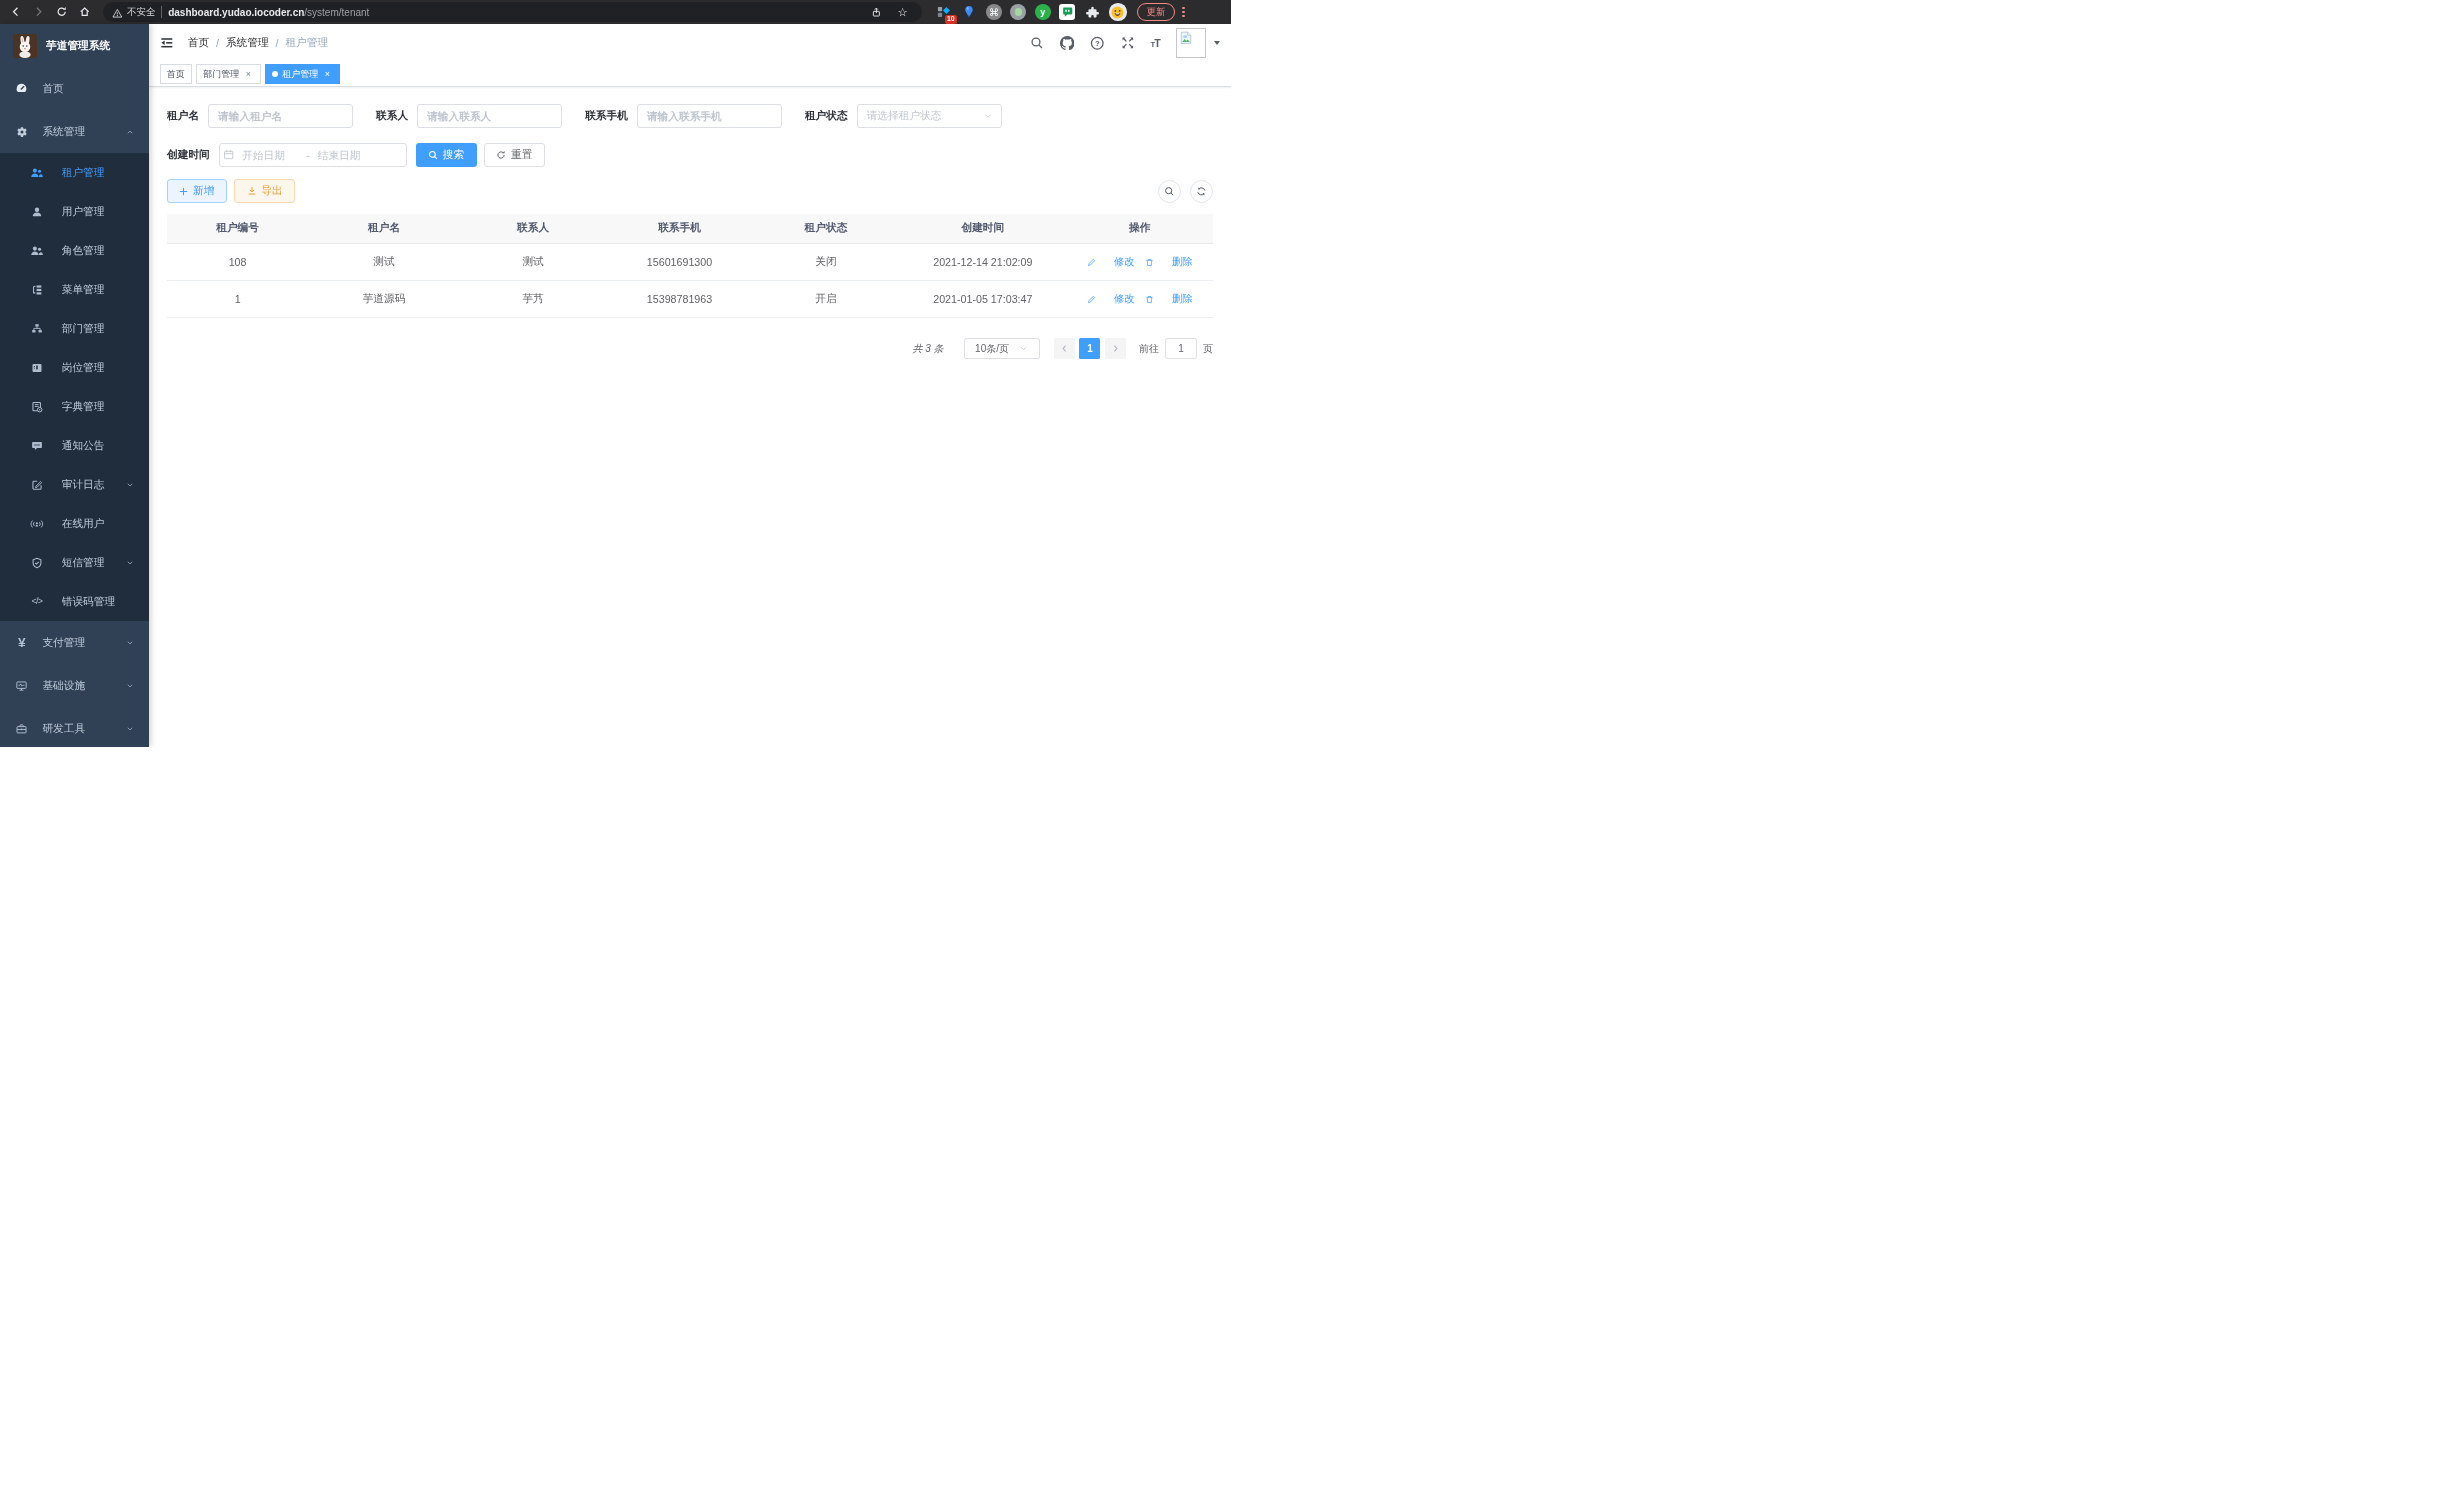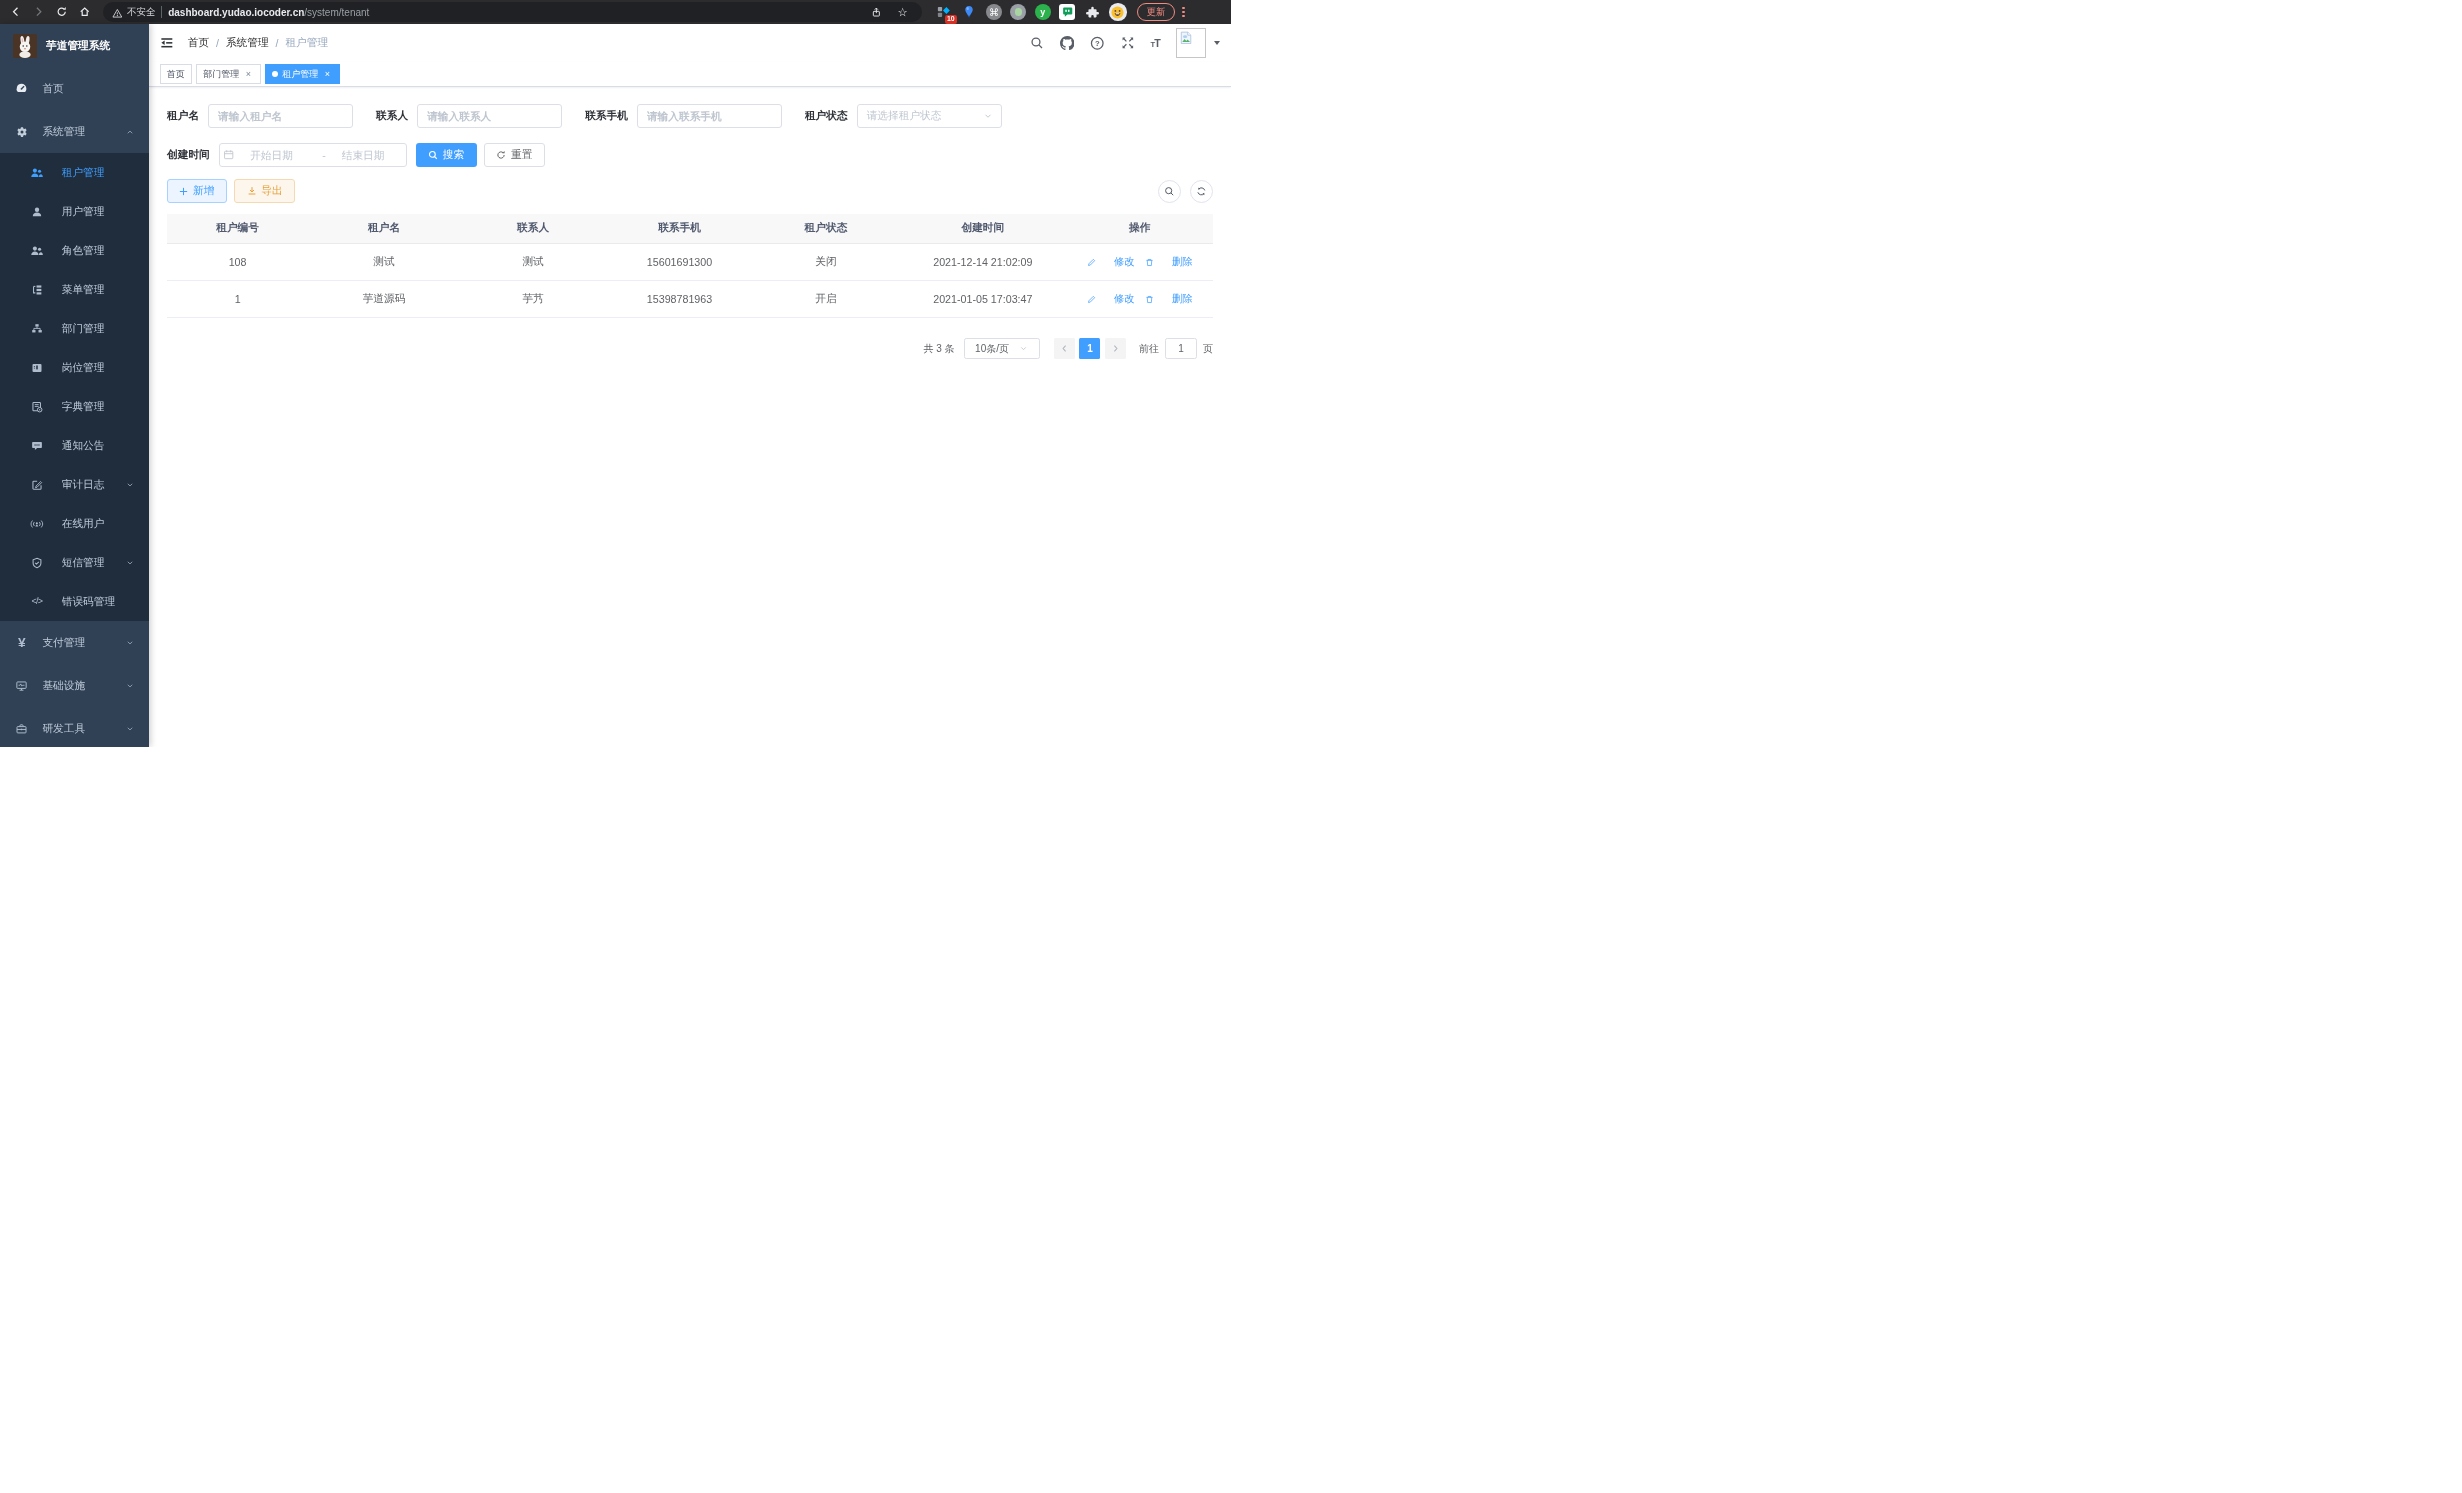--- a/index.html
+++ b/index.html
@@ -74,42 +74,42 @@
 
   
   .content { padding:17px 18px 0 18px; flex:1; }
   .frow { display:flex; align-items:center; margin-bottom:15px; }
   .fgroup { display:flex; align-items:center; margin-right:23px; }
   .flabel { color:#30333a; font-weight:bold; font-size:10.7px; margin-right:9px; white-space:nowrap; }
   .inp { width:145px; height:24px; border:0.8px solid #dcdfe6; border-radius:3px; padding:0 9px; font-size:10.7px; color:#606266; outline:none; font-family:inherit;font-weight:bold; }
   .inp::placeholder { color:#bfc6d0; }
   .selbox { width:145px; height:24px; border:0.8px solid #dcdfe6; border-radius:3px; padding:0 7.6px 0 9px; display:flex; align-items:center; color:#bfc6d0; font-size:10.7px; cursor:pointer; }
   .selbox .ph { flex:1; }
-  .datebox { width:188px; height:24px; border:0.8px solid #dcdfe6; border-radius:3px; display:flex; align-items:center; padding:0 3px; gap:16px; }
+  .datebox { width:188px; height:24px; border:0.8px solid #dcdfe6; border-radius:3px; display:flex; align-items:center; padding:0 3px; gap:8px; }
   .dinp { border:none; width:56px; font-size:10.7px; color:#606266; outline:none; text-align:left; font-family:inherit; }
   .dinp::placeholder { color:#bfc6d0; }
   .dsep { color:#bfc6d0; }
   .btn { height:24px; border-radius:3px; font-size:10.7px; padding:0 11.4px; display:inline-flex; align-items:center; gap:4.6px; border:0.8px solid transparent; cursor:pointer; font-family:inherit; }
   .btn-primary { background:#409eff; color:#fff; }
   .btn-plain { background:#fff; border-color:#dcdfe6; color:#606266; }
   .btn-blue-plain { background:#ecf5ff; border-color:#a6d2ff; color:#409eff; }
   .btn-warn-plain { background:#fdf6ec; border-color:#f5dab1; color:#e6a23c; }
   .ml10 { margin-left:7.6px; }
 
   .toolbar { display:flex; align-items:center; margin-top:1.5px; }
   .tool-right { margin-left:auto; display:flex; gap:9px; }
   .circle-btn { width:23px; height:23px; border-radius:50%; border:0.8px solid #dfe4ed; background:#fff; display:flex; align-items:center; justify-content:center; color:#46505c; cursor:pointer; }
 
   table.grid { width:100%; border-collapse:collapse; margin-top:10.7px; font-size:10.7px; color:#606266; }
   .grid th { background:#f8f8f9; color:#515a6e; font-weight:bold; height:30px; border-bottom:0.8px solid #e8eaec; text-align:center; font-size:10.7px; }
   .grid td { height:37px; border-bottom:0.8px solid #ebeef5; text-align:center; }
   .oplink { color:#409eff; text-decoration:none; margin:0 3.8px; display:inline-flex; align-items:center; gap:18px; font-size:10.3px; cursor:pointer; }
 
   .pagination { display:flex; align-items:center; justify-content:flex-end; margin-top:20px; font-size:10px; color:#606266; }
-  .pg-total { margin-right:9px; }
+  .pg-total { margin-right:20px;font-style:italic; }
   .pg-size { width:76px; height:21px; border:0.8px solid #dcdfe6; border-radius:2.3px; display:flex; align-items:center; justify-content:center; gap:10px; color:#606266; margin-right:12px; cursor:pointer; }
   .pg-btn { width:21px; height:21px; background:#f4f4f5; border-radius:1.5px; display:flex; align-items:center; justify-content:center; color:#aeb5bf; margin:0 2.3px; cursor:pointer; }
   .pg-num { width:21px; height:21px; background:#409eff; color:#fff; border-radius:1.5px; display:flex; align-items:center; justify-content:center; font-weight:bold; margin:0 2.3px; cursor:pointer; }
   .pg-goto { display:flex; align-items:center; gap:6px; margin-left:10.7px; }
   .pg-input { width:32px; height:21px; border:0.8px solid #dcdfe6; border-radius:2.3px; text-align:center; font-size:10px; color:#606266; outline:none; font-family:inherit; }
 </style>
 </head>
 <body>
 
 <div class="chrome">

